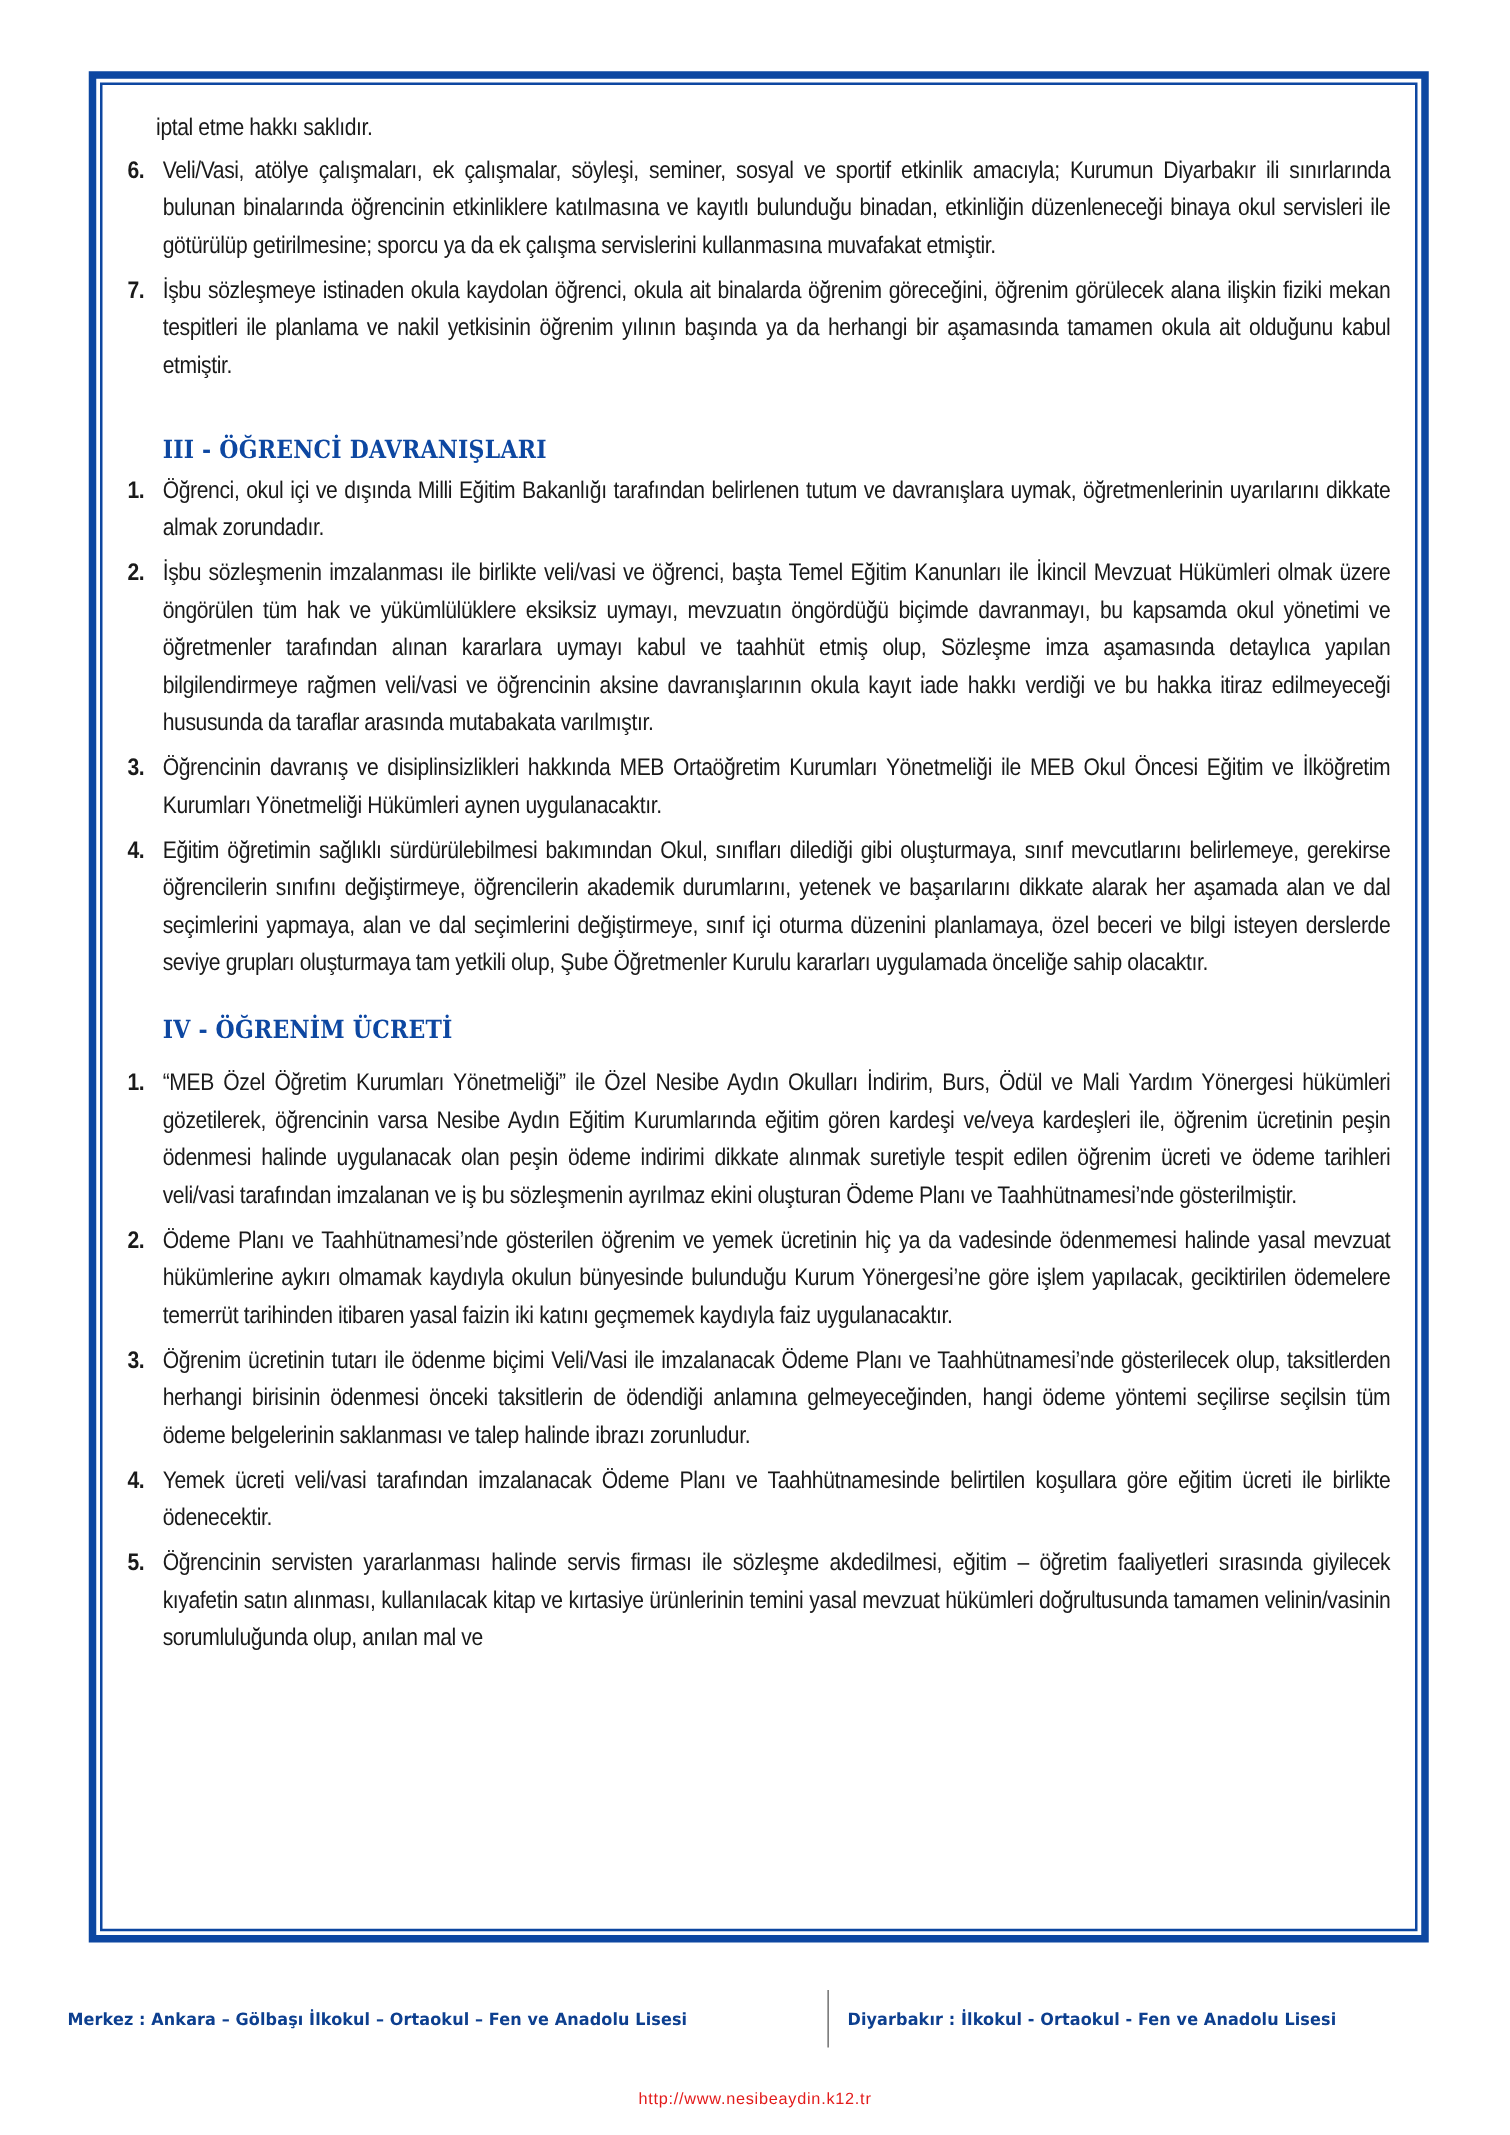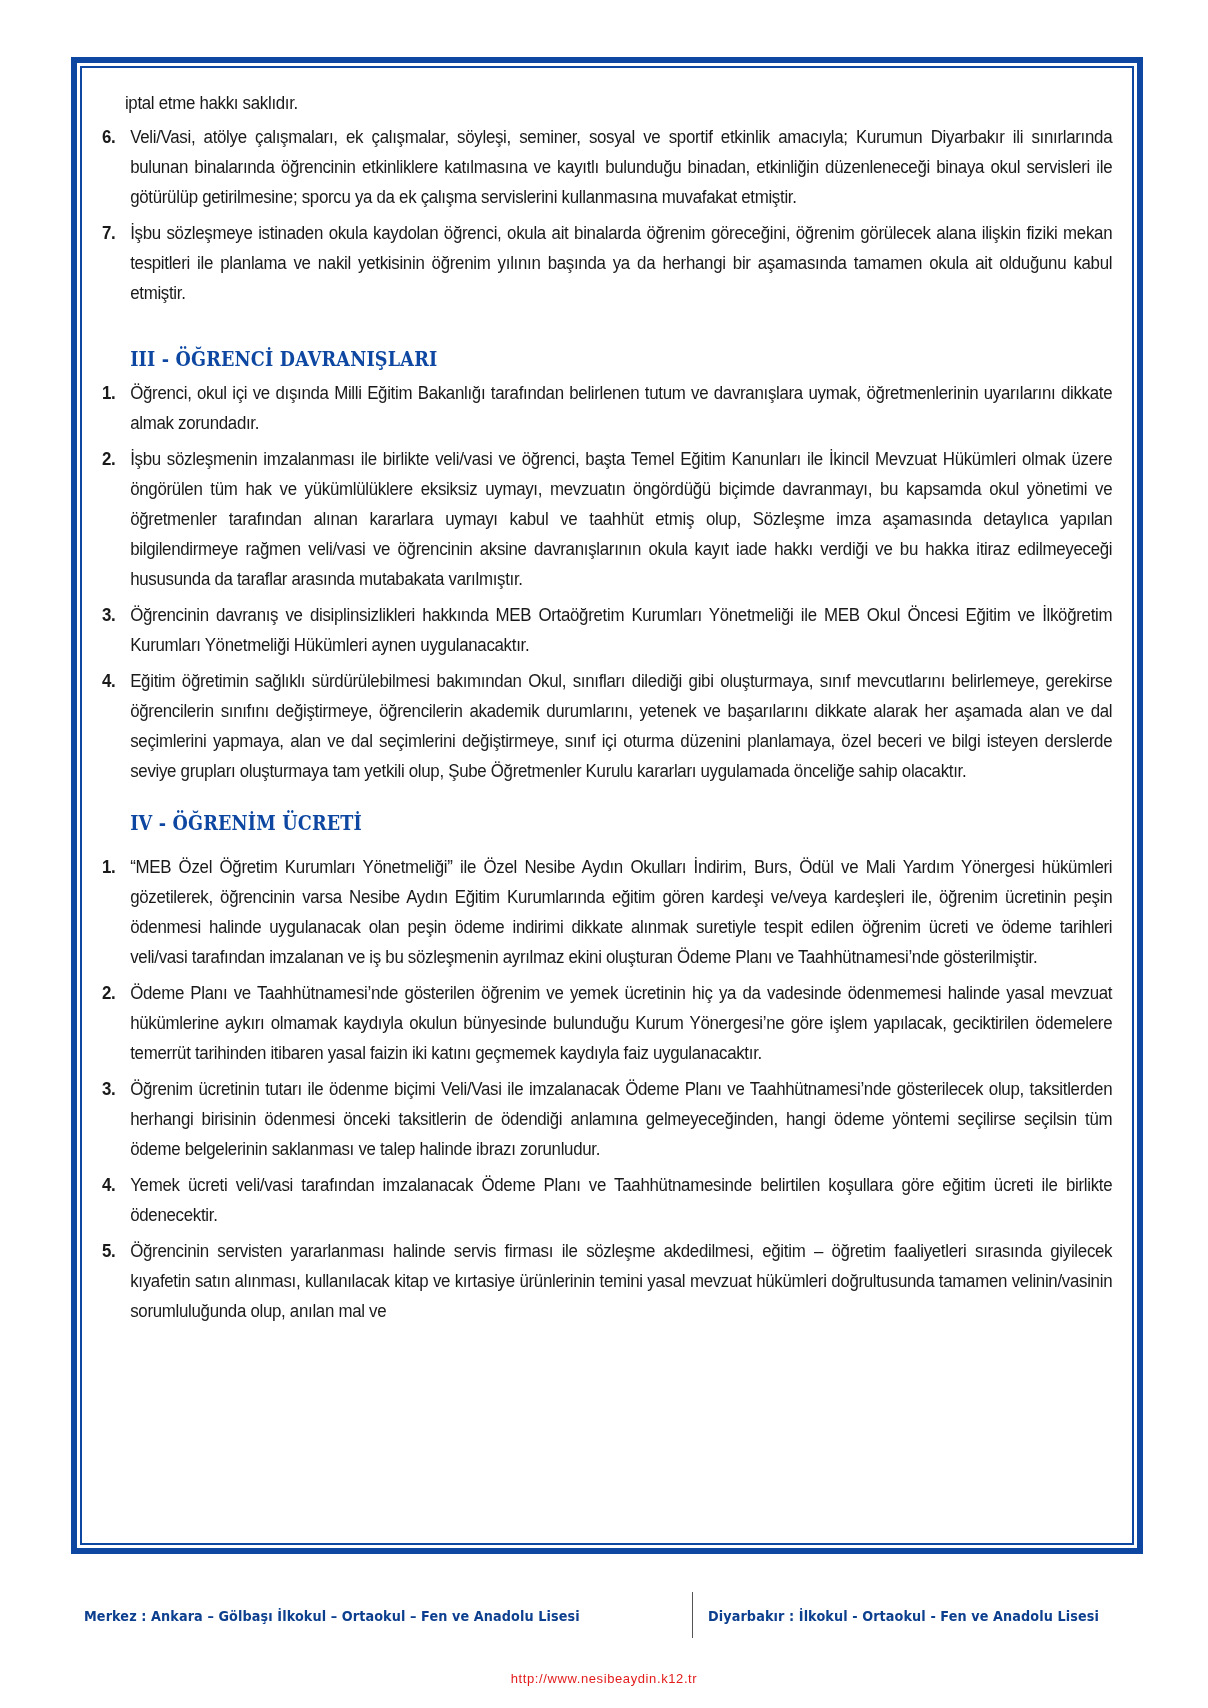--- a/index.html
+++ b/index.html
@@ -75,21 +75,21 @@
       margin: 36px 0 4px 32px;
       line-height: 30px;
     }
     .section-title.second {
       margin-top: 22px;
       margin-bottom: 14px;
     }
     .footer {
       position: absolute;
       top: 1592px;
-      left: 84px;
+      left: 54px;
       width: 1068px;
       height: 50px;
     }
     .footer-left {
       position: absolute;
       left: 0;
       top: 16px;
       font-family: "DejaVu Sans", sans-serif;
       font-weight: bold;
       font-size: 13.5px;

